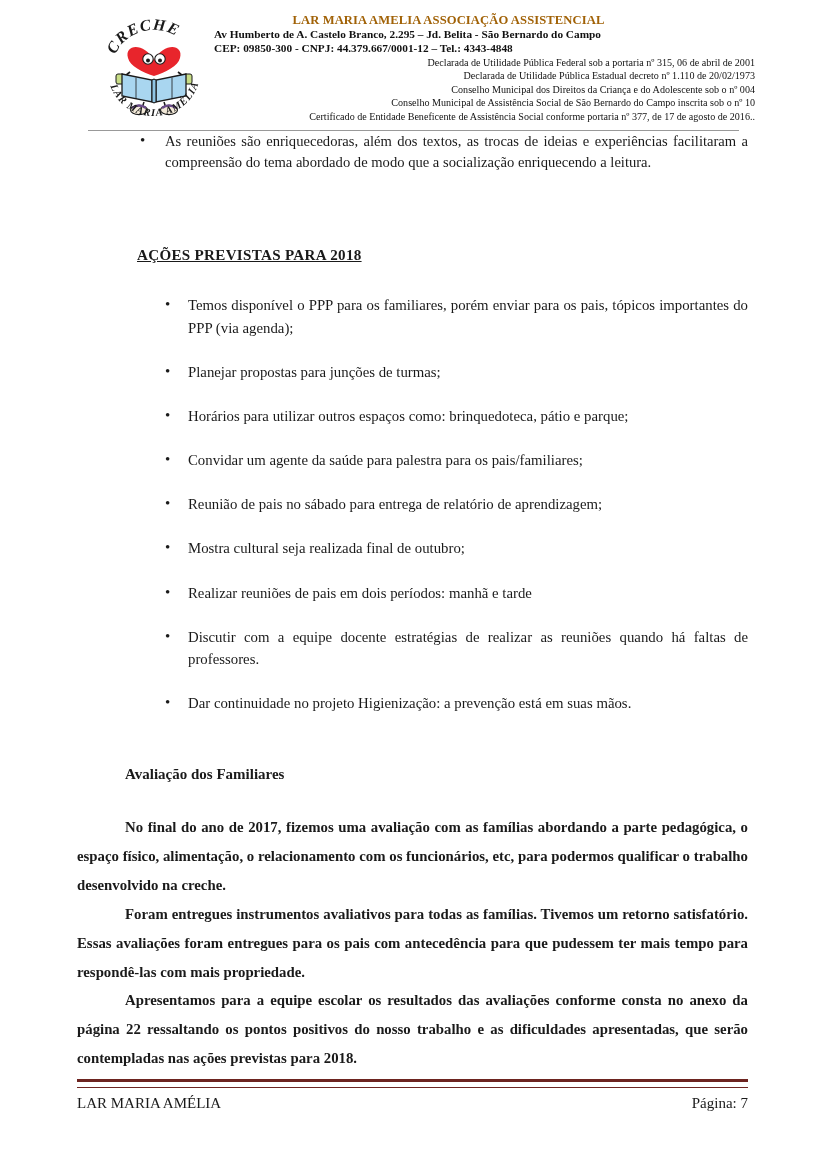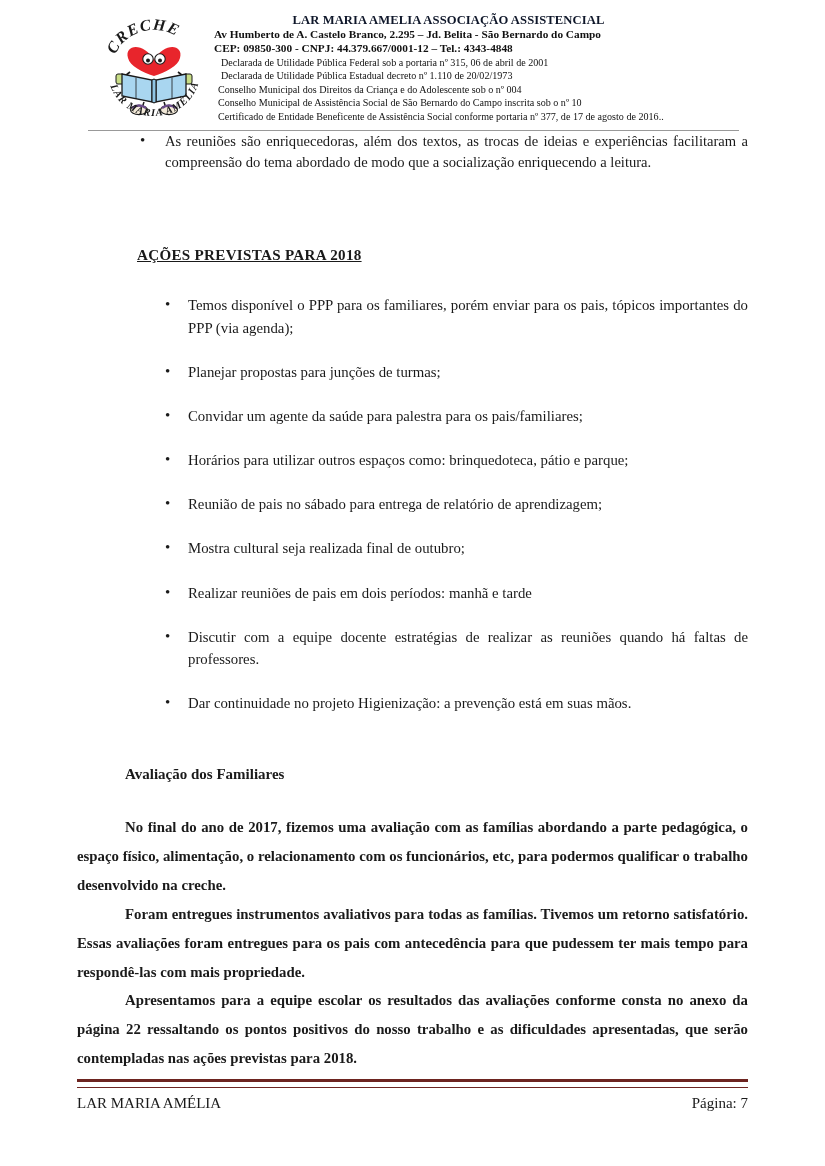--- a/index.html
+++ b/index.html
@@ -40,21 +40,21 @@
 
   .logo-svg { display: block; }
 
   .header-text {
     flex: 1;
     padding-top: 3px;
     padding-left: 6px;
   }
 
   .org-title {
-    color: #0f172a;
+    color: #a16207;
     font-weight: bold;
     font-size: 12.6px;
     letter-spacing: 0.1px;
     text-align: center;
     line-height: 1.15;
     margin: 0 0 1px 0;
     padding-right: 72px;
   }
 
   .org-addr {
@@ -65,21 +65,21 @@
     margin: 0;
     padding-right: 48px;
     color: #111;
   }
 
   .org-sub {
     font-size: 10.1px;
     line-height: 1.33;
     margin: 0;
     color: #111;
-    text-align: left;
+    text-align: right;
     padding-left: 4px;
   }
   .org-sub.indented { padding-left: 7px; }
 
   .header-rule {
     margin: 6px 86px 0 88px;
     border: 0;
     border-top: 1px solid #999;
     height: 0;
   }
@@ -259,22 +259,22 @@
 
     <div class="spacer-lg"></div>
 
     <div class="section-heading">AÇÕES PREVISTAS PARA 2018</div>
 
     <div class="spacer-md"></div>
 
     <ul class="actions">
       <li>Temos disponível o PPP para os familiares, porém enviar para os pais, tópicos importantes do PPP (via agenda);</li>
       <li>Planejar propostas para junções de turmas;</li>
+      <li>Horários para utilizar outros espaços como: brinquedoteca, pátio e parque;</li>
       <li>Convidar um agente da saúde para palestra para os pais/familiares;</li>
-      <li>Horários para utilizar outros espaços como: brinquedoteca, pátio e parque;</li>
       <li>Reunião de pais no sábado para entrega de relatório de aprendizagem;</li>
       <li> Mostra cultural seja realizada final de outubro;</li>
       <li>Realizar reuniões de pais em dois períodos:  manhã e tarde</li>
       <li>Discutir com a equipe docente estratégias de realizar as reuniões quando há faltas de professores.</li>
       <li>Dar continuidade no projeto Higienização: a prevenção está em suas mãos.</li>
     </ul>
 
     <div class="spacer-md"></div>
 
     <div class="sub-heading">Avaliação dos Familiares</div>

